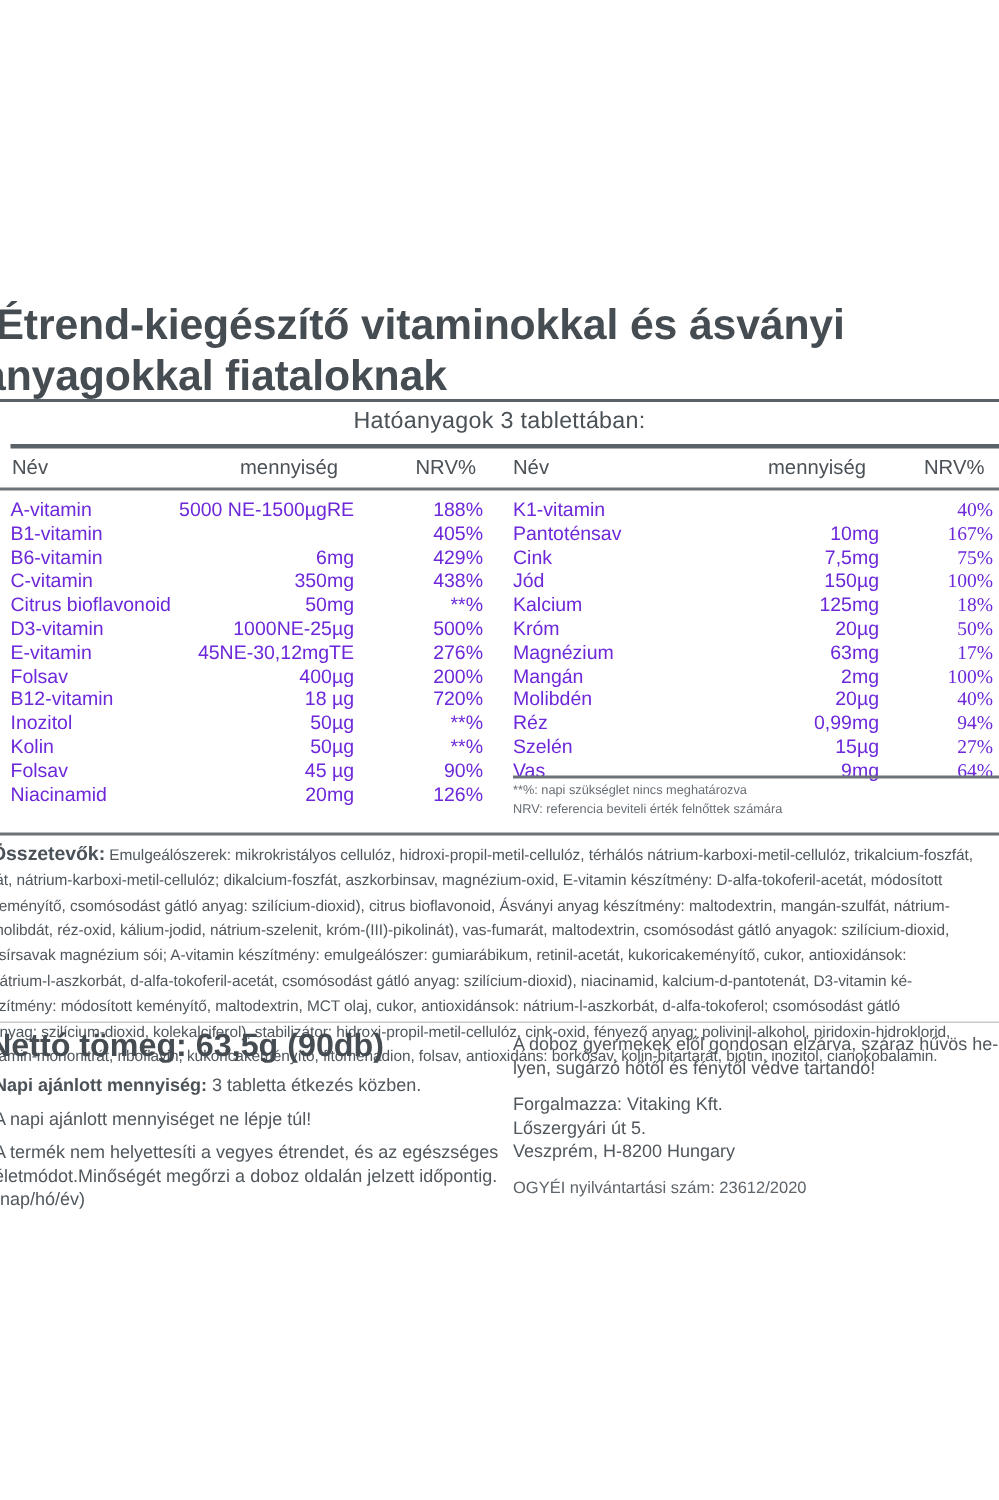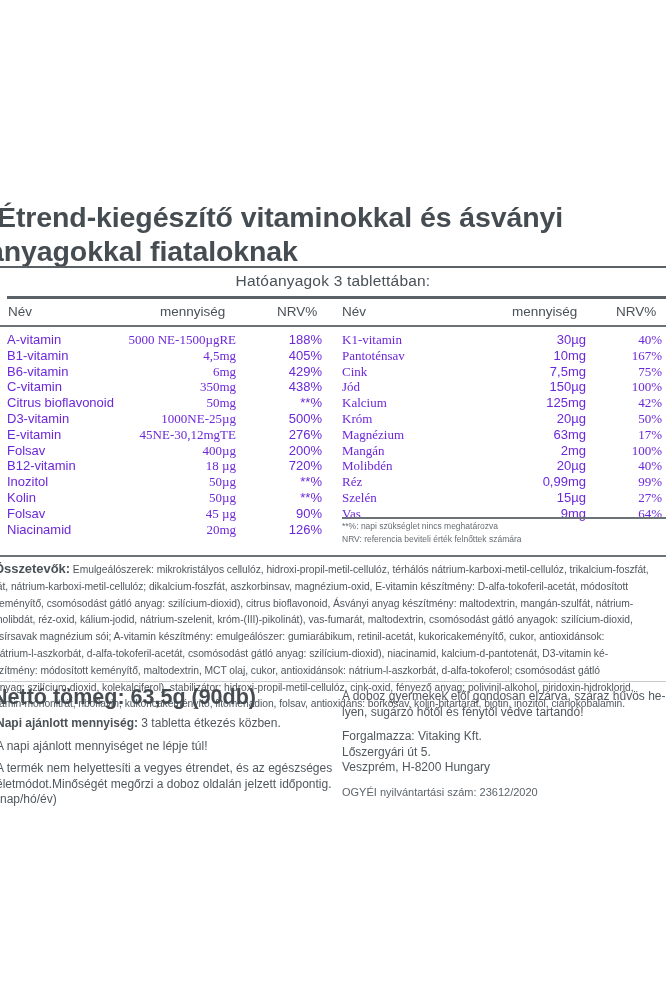--- a/index.html
+++ b/index.html
@@ -36,23 +36,23 @@
   }
   .tbl {
     position: absolute; top: 332px;
     font-size: 13px; line-height: 15.8px; color: #6d28d9;
   }
   .row { position: relative; height: 15.8px; white-space: nowrap; }
   .row .n { position: absolute; left: 0; }
   .row .q { position: absolute; text-align: right; }
   .row .p { position: absolute; text-align: right; }
   .left .n { left: 7px; }
-  .left .q { right: 0; width: 200px; left: 36px; font-family: Liberation Serif, serif; }
+  .left .q { right: 0; width: 200px; left: 36px; }
   .left .p { left: 240px; width: 82px; }
-  .right .n { left: 8px; font-family: Liberation Serif, serif; }
+  .right .n { left: 8px; }
   .right .q { left: 80px; width: 172px; }
   .right .p { left: 260px; width: 68px; font-family: Liberation Serif, serif; }
   .notes {
     position: absolute; left: 342px; top: 520px;
     font-size: 8.5px; line-height: 13px; color: #666d73;
   }
   .rule-ing {
     position: absolute; left: 0; top: 555px; width: 666px; height: 1.5px; background: #6b7278;
   }
   .ingredients {
@@ -103,21 +103,20 @@
 <div class="rule-thin" style="left:0;top:325px;width:666px"></div>
 
 <div class="tbl left" style="left:0;width:330px">
   <div class="row">
       <span class="n">A-vitamin</span>
       <span class="q">5000 NE-1500µgRE</span>
       <span class="p">188%</span>
     </div>
   <div class="row">
       <span class="n">B1-vitamin</span>
-      <span class="q">4,5mg</span>
       <span class="p">405%</span>
     </div>
   <div class="row">
       <span class="n">B6-vitamin</span>
       <span class="q">6mg</span>
       <span class="p">429%</span>
     </div>
   <div class="row">
       <span class="n">C-vitamin</span>
       <span class="q">350mg</span>
@@ -166,42 +165,41 @@
   <div class="row">
       <span class="n">Niacinamid</span>
       <span class="q">20mg</span>
       <span class="p">126%</span>
     </div>
 </div>
 
 <div class="tbl right" style="left:334px;width:332px">
   <div class="row">
       <span class="n">K1-vitamin</span>
-      <span class="q">30µg</span>
       <span class="p">40%</span>
     </div>
   <div class="row">
       <span class="n">Pantoténsav</span>
       <span class="q">10mg</span>
       <span class="p">167%</span>
     </div>
   <div class="row">
       <span class="n">Cink</span>
       <span class="q">7,5mg</span>
       <span class="p">75%</span>
     </div>
   <div class="row">
       <span class="n">Jód</span>
       <span class="q">150µg</span>
       <span class="p">100%</span>
     </div>
   <div class="row">
       <span class="n">Kalcium</span>
       <span class="q">125mg</span>
-      <span class="p">42%</span>
+      <span class="p">18%</span>
     </div>
   <div class="row">
       <span class="n">Króm</span>
       <span class="q">20µg</span>
       <span class="p">50%</span>
     </div>
   <div class="row">
       <span class="n">Magnézium</span>
       <span class="q">63mg</span>
       <span class="p">17%</span>
@@ -212,21 +210,21 @@
       <span class="p">100%</span>
     </div>
   <div class="row">
       <span class="n">Molibdén</span>
       <span class="q">20µg</span>
       <span class="p">40%</span>
     </div>
   <div class="row">
       <span class="n">Réz</span>
       <span class="q">0,99mg</span>
-      <span class="p">99%</span>
+      <span class="p">94%</span>
     </div>
   <div class="row">
       <span class="n">Szelén</span>
       <span class="q">15µg</span>
       <span class="p">27%</span>
     </div>
   <div class="row">
       <span class="n">Vas</span>
       <span class="q">9mg</span>
       <span class="p">64%</span>

